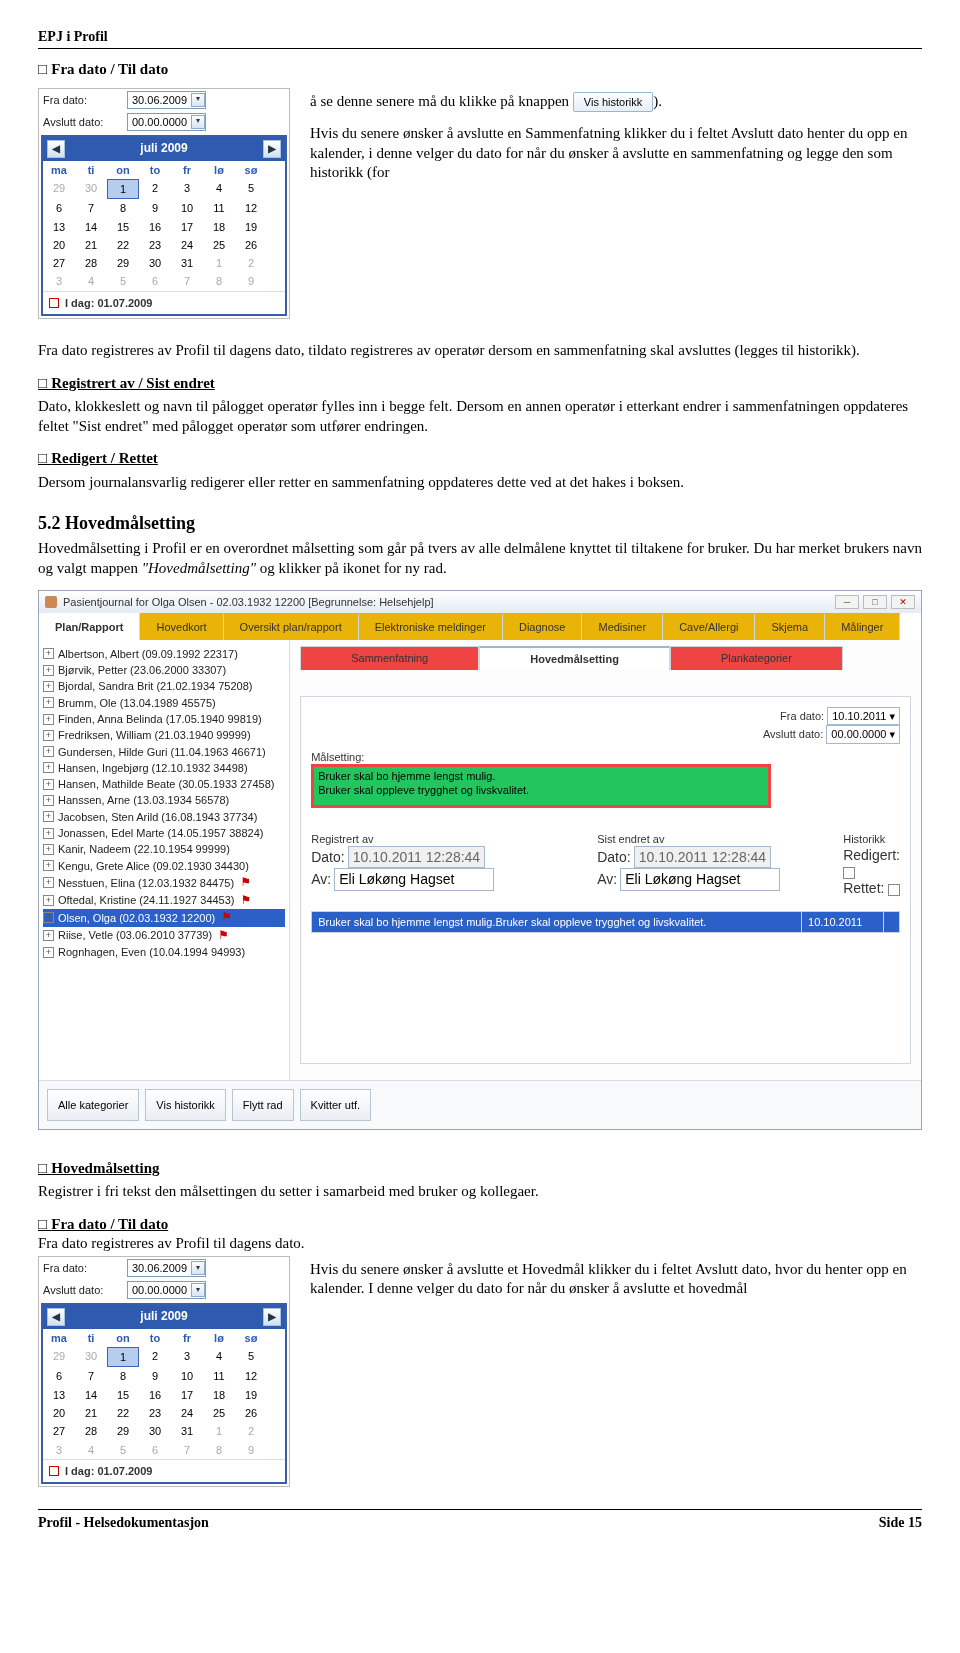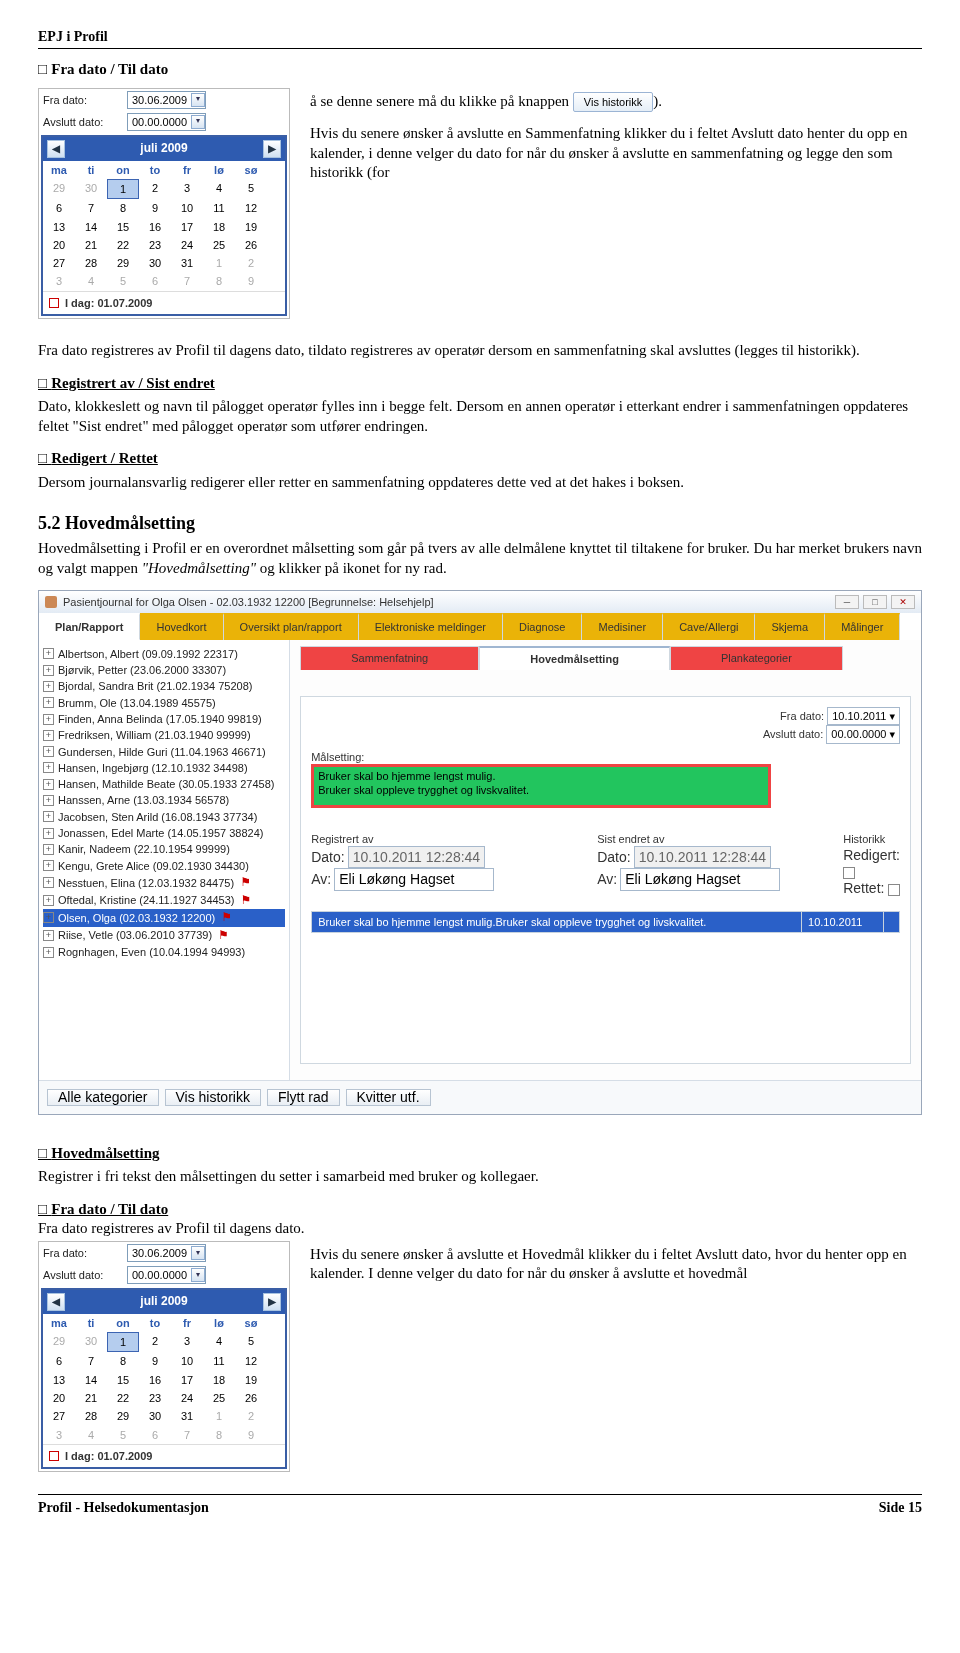--- a/index.html
+++ b/index.html
@@ -111,21 +111,21 @@
   .regrow{margin-top:24px;}
   .three{display:grid;grid-template-columns: 280px 240px 1fr;gap:6px;}
   .cb{width:12px;height:12px;border:1px solid #888;display:inline-block;vertical-align:middle;}
 
   table.gridtab{border-collapse:collapse;width:100%;margin-top:14px;font-size:11px;}
   table.gridtab th{background:#eaf0f6;border:1px solid #c7d2dd;text-align:left;padding:3px 6px;font-weight:normal;}
   table.gridtab td{border:1px solid #c7d2dd;padding:3px 6px;}
   table.gridtab tr.selrow td{background:#2a60c8;color:#fff;}
 
   .bottom-btns{display:flex;gap:6px;padding:8px;border-top:1px solid #d5dde6;background:#f7f9fb;}
-  .bbtn{height:17px;padding:0 10px;background:linear-gradient(#fff,#e9eef4);border:1px solid #b7c4d2;font-size:14px;display:flex;align-items:center;}
+  .bbtn{height:32px;padding:0 10px;background:linear-gradient(#fff,#e9eef4);border:1px solid #b7c4d2;font-size:11px;display:flex;align-items:center;}
 
   .footer{border-top:1.5px solid #000;margin-top:22px;padding-top:4px;display:flex;justify-content:space-between;font-weight:bold;font-size:14px;}
 </style>
 </head>
 <body>
 
 <div class="page">
 <div class="header">EPJ i Profil</div>
 <hr class="header-line">
 

